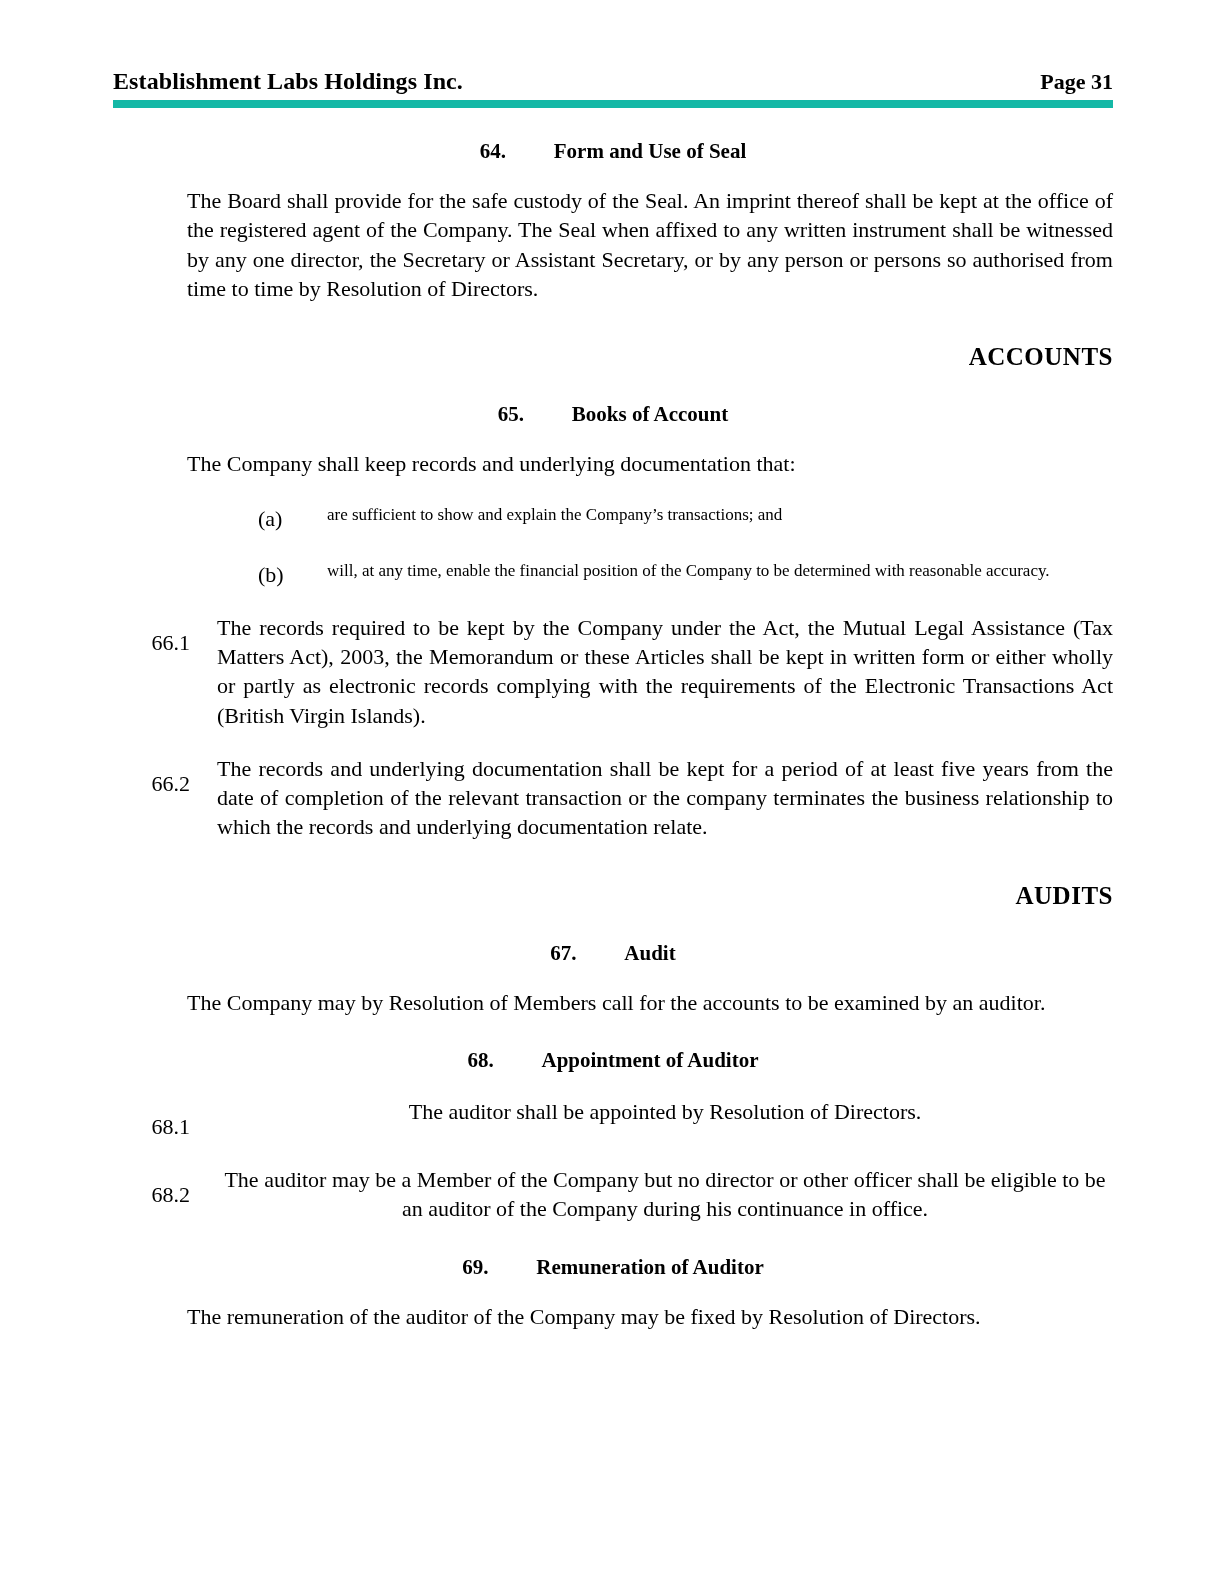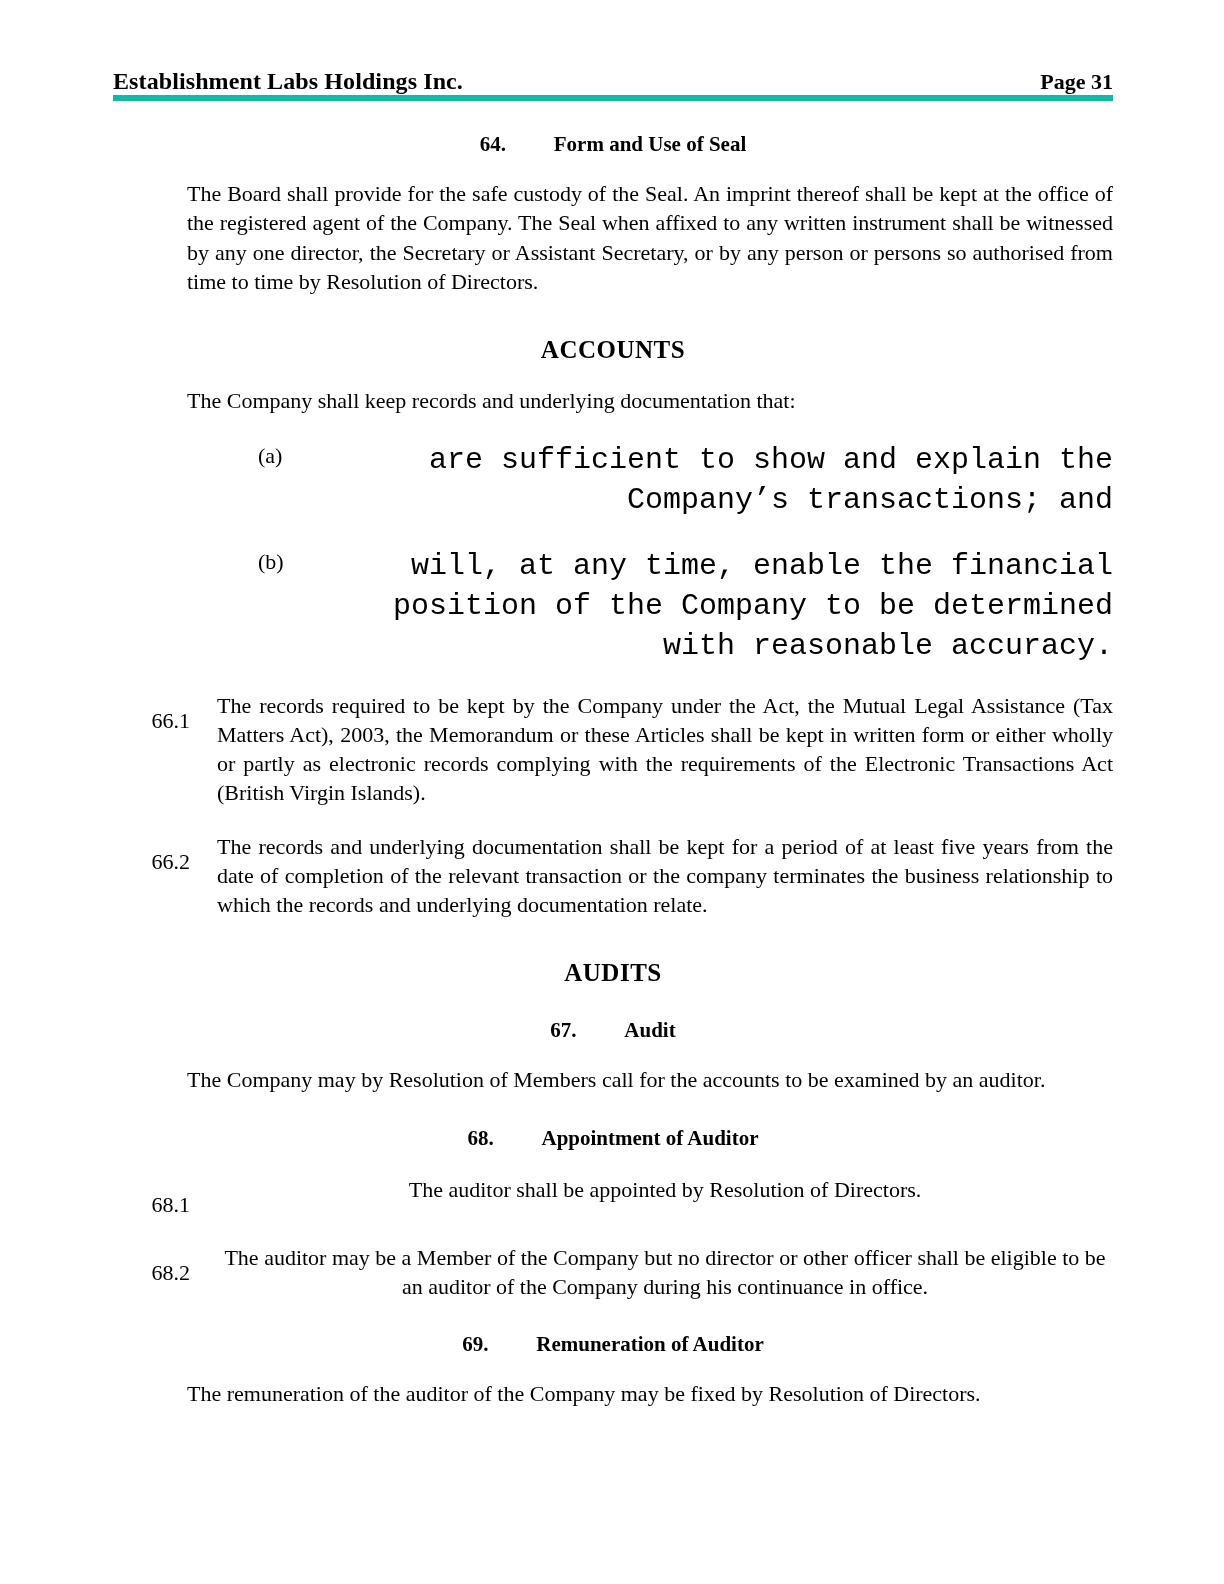--- a/index.html
+++ b/index.html
@@ -26,21 +26,22 @@
     top: 68px;
     width: 1000px;
   }
 
   
   .doc-header {
     display: flex;
     justify-content: space-between;
     align-items: baseline;
     width: 100%;
-    border-bottom: 6px solid #14b8a6;
+    padding-bottom: 5px;
+    border-bottom: 8px solid #14b8a6;
   }
   .doc-header .company {
     font-size: 24px;
     font-weight: bold;
     letter-spacing: 0.1px;
   }
   .doc-header .page-no {
     font-size: 22px;
     font-weight: bold;
   }
@@ -107,29 +108,28 @@
     margin-left: 145px;
   }
   .letter-item .letter {
     width: 69px;
     flex: 0 0 69px;
     font-size: 22px;
     line-height: 1.33;
   }
   .letter-item .letter-text {
     flex: 1 1 auto;
-    font-size: 30px;
-    line-height: 1.33;
+    font-size: 17px;
+    line-height: 1.33;
+    text-align: left;
+  }
+
+  
+  .section-heading {
     text-align: right;
-    font-family: Liberation Mono, monospace;
-  }
-
-  
-  .section-heading {
-    text-align: center;
     font-size: 25px;
     font-weight: bold;
     margin-top: 40px;
     letter-spacing: 0.5px;
   }
 </style>
 </head>
 <body>
 
 <div class="page">
@@ -141,20 +141,24 @@
     </div>
 
     <div class="clause-heading">
       <span class="num">64.</span>
       <span class="title">Form and Use of Seal</span>
     </div>
     <p class="body-para">The Board shall provide for the safe custody of the Seal.  An imprint thereof shall be kept at the office of the registered agent of the Company. The Seal when affixed to any written instrument shall be witnessed by any one director, the Secretary or Assistant Secretary, or by any person or persons so authorised from time to time by Resolution of Directors.</p>
 
     <div class="section-heading">ACCOUNTS</div>
 
+    <div class="clause-heading">
+      <span class="num">65.</span>
+      <span class="title">Books of Account</span>
+    </div>
     <p class="body-para nojustify">The Company shall keep records and underlying documentation that:</p>
 
     <div class="letter-item">
       <span class="letter">(a)</span>
       <span class="letter-text">are sufficient to show and explain the Company’s transactions; and</span>
     </div>
     <div class="letter-item">
       <span class="letter">(b)</span>
       <span class="letter-text">will, at any time, enable the financial position of the Company to be determined with reasonable accuracy.</span>
     </div>

